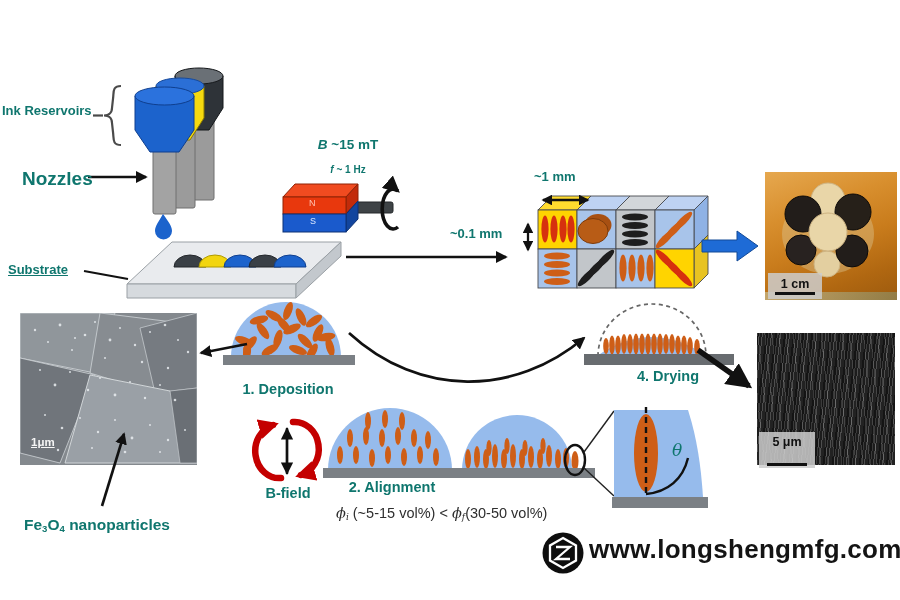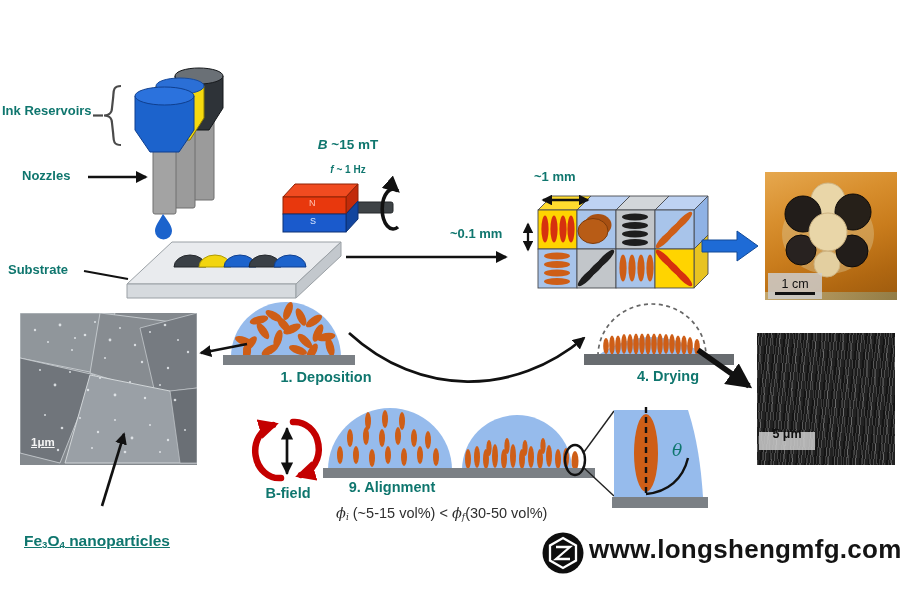--- a/index.html
+++ b/index.html
@@ -94,21 +94,21 @@
       <circle cx="63" cy="28" r="17" fill="#e9d6a8" stroke="#cdb382"></circle>
       <circle cx="62" cy="92" r="13" fill="#e3cfa0" stroke="#cdb382"></circle>
       <circle cx="38" cy="42" r="18" fill="#221d1a" stroke="#0d0a08"></circle>
       <circle cx="88" cy="40" r="18" fill="#262019" stroke="#0d0a08"></circle>
       <circle cx="36" cy="78" r="15" fill="#282220" stroke="#0d0a08"></circle>
       <circle cx="87" cy="79" r="16" fill="#221d1a" stroke="#0d0a08"></circle>
       <circle cx="63" cy="60" r="19" fill="#e9d6a8" stroke="#cdb382"></circle>
     </svg>
     <div class="photo-strip"></div>
     <div class="scalebox" style="left:3px;top:101px;width:54px;height:26px;">
-      <span style="font-size:12.5px;font-weight:normal;color:#111;">1 cm</span>
+      <span style="font-size:12.5px;font-weight:bold;color:#111;">1 cm</span>
       <span class="bar" style="width:40px;height:3.5px;"></span>
     </div>
   </div>
 
   <svg id="art" width="900" height="600" viewBox="0 0 900 600">
     <defs>
       <marker id="ah" viewBox="0 0 10 10" refX="8.5" refY="5" markerWidth="4.6" markerHeight="4.6" orient="auto-start-reverse">
         <path d="M0,0 L10,5 L0,10 z" fill="#111"></path>
       </marker>
       <marker id="ahred" viewBox="0 0 10 10" refX="7" refY="5" markerWidth="3.1" markerHeight="3.1" orient="auto-start-reverse">
@@ -370,44 +370,44 @@
     <path d="M102,506 L124,434" stroke="#111" stroke-width="2.6" fill="none" marker-end="url(#ah)"></path>
 
     <g>
       <circle cx="563" cy="553" r="20.5" fill="#0e0e0e"></circle>
       <polygon points="563,538 576,545.5 576,560.5 563,568 550,560.5 550,545.5" fill="none" stroke="#fff" stroke-width="2.3"></polygon>
       <path d="M556,547 L570,547 L556,559 L570,559" fill="none" stroke="#fff" stroke-width="2.3"></path>
     </g>
   </svg>
 
   <div class="lbl" style="left:2px;top:104px;font-size:13px;">Ink Reservoirs</div>
-  <div class="lbl" style="left:22px;top:169px;font-size:13px;">Nozzles</div>
-  <div class="lbl" style="left:8px;top:263px;font-size:13px;">Substrate</div>
+  <div class="lbl" style="left:22px;top:169px;font-size:19px;">Nozzles</div>
+  <div class="lbl" style="left:8px;top:263px;font-size:13px;text-decoration:underline;">Substrate</div>
 
   <div class="lbl ctr" style="left:293px;top:138px;width:110px;font-size:13.5px;"><span class="it">B</span> <span>~15 mT</span></div>
   <div class="lbl ctr" style="left:293px;top:164px;width:110px;font-size:10px;"><span class="it">f</span> <span>~ 1 Hz</span></div>
   <div class="lbl" style="left:309px;top:199px;font-size:9px;color:#ffc4b5;font-weight:normal;">N</div>
   <div class="lbl" style="left:310px;top:217px;font-size:9px;color:#dce8ff;font-weight:normal;">S</div>
 
   <div class="lbl" style="left:450px;top:227px;font-size:13px;">~0.1 mm</div>
   <div class="lbl" style="left:534px;top:170px;font-size:13px;">~1 mm</div>
 
-  <div class="lbl ctr" style="left:236px;top:370px;width:104px;font-size:14.5px;margin-left:38px;">1. Deposition</div>
+  <div class="lbl ctr" style="left:236px;top:382px;width:104px;font-size:14.5px;">1. Deposition</div>
   <div class="lbl ctr" style="left:620px;top:369px;width:96px;font-size:14.5px;">4. Drying</div>
   <div class="lbl ctr" style="left:252px;top:486px;width:72px;font-size:14.5px;text-align:center;">B-field</div>
-  <div class="lbl ctr" style="left:336px;top:480px;width:112px;font-size:14.5px;">9. Alignment</div>
+  <div class="lbl ctr" style="left:336px;top:480px;width:112px;font-size:14.5px;">2. Alignment</div>
 
   <div class="lbl serif-it" style="left:672px;top:441px;font-size:17px;font-weight:normal;">θ</div>
 
   <div class="lbl phi-line" style="left:336px;top:506px;font-size:14.5px;"><span class="serif-it">ϕ</span><span class="sub serif-it">i</span><span> (~5-15 vol%) &lt; </span><span class="serif-it">ϕ</span><span class="sub serif-it">f</span><span>(30-50 vol%)</span></div>
 
-  <div class="lbl" style="left:24px;top:532px;font-size:15.5px;text-decoration:underline;"><span>Fe</span><span class="sub">3</span><span>O</span><span class="sub">4</span><span> nanoparticles</span></div>
+  <div class="lbl" style="left:24px;top:516px;font-size:15.5px;"><span>Fe</span><span class="sub">3</span><span>O</span><span class="sub">4</span><span> nanoparticles</span></div>
 
   <div class="lbl white" style="left:31px;top:436px;font-size:11.5px;font-weight:bold;text-decoration:underline;">1μm</div>
 
-  <div class="scalebox" style="left:759px;top:432px;width:56px;height:18px;gap:14px;">
+  <div class="scalebox" style="left:759px;top:432px;width:56px;height:36px;gap:14px;">
     <span style="font-size:12.5px;font-weight:bold;color:#111;">5 μm</span>
     <span class="bar" style="width:40px;height:3px;"></span>
   </div>
 
   <div class="lbl site" style="left:589px;top:535px;font-size:26px;">www.longshengmfg.com</div>
 
 </div>
 
 </body></html>

